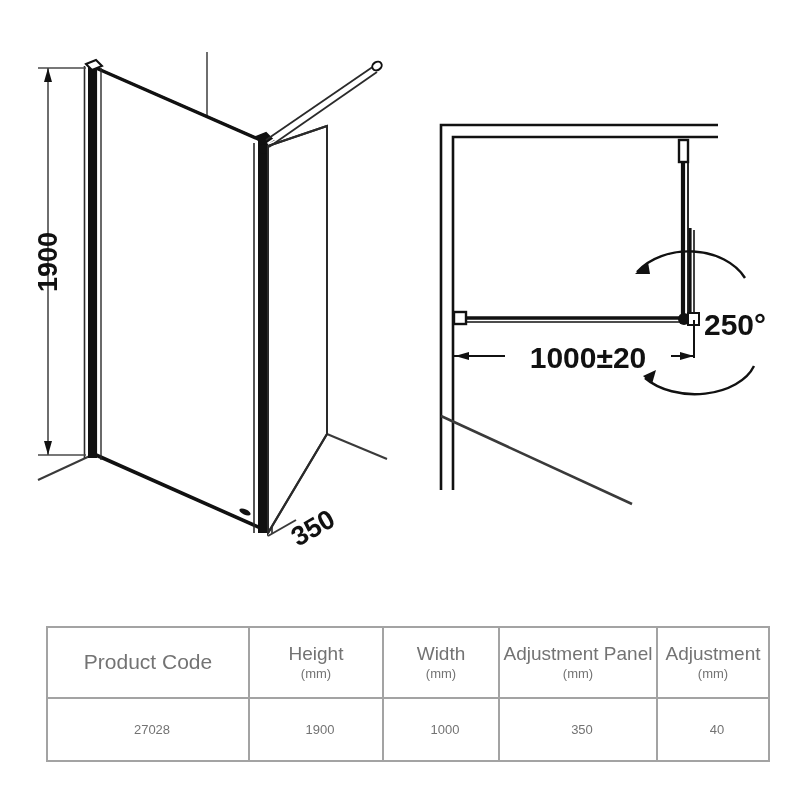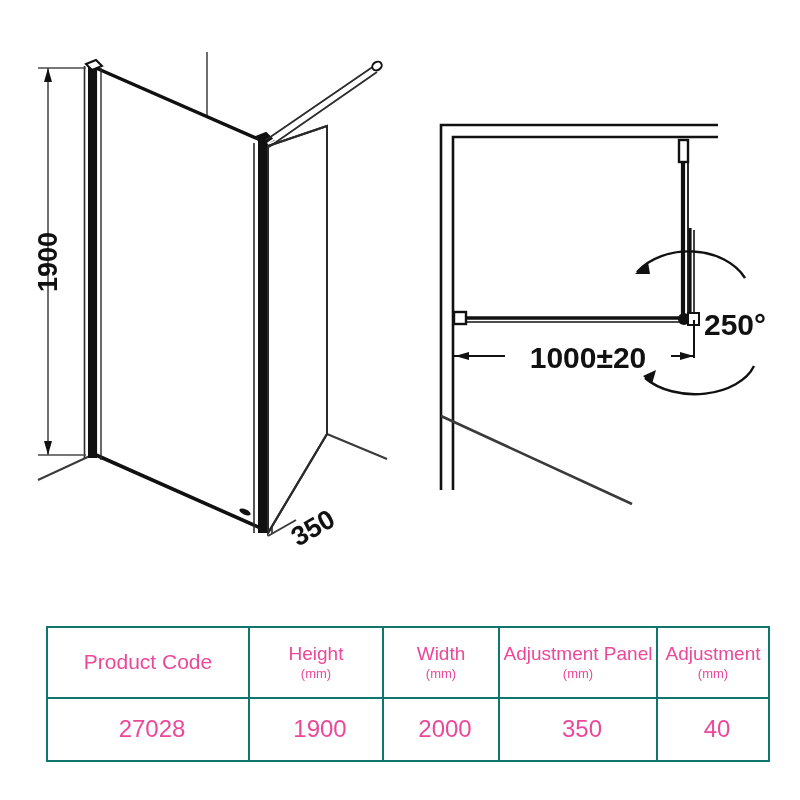--- a/index.html
+++ b/index.html
@@ -42,36 +42,36 @@
     top: 626px;
     width: 692px;
   }
   table.spec {
     border-collapse: collapse;
     width: 692px;
     table-layout: fixed;
     background: #ffffff;
   }
   table.spec th, table.spec td {
-    border: 2px solid #0f766e;
+    border: 2px solid #a3a3a3;
     text-align: center;
     font-family: "Liberation Sans", sans-serif;
     font-weight: 400;
-    color: #ec4899;
+    color: #737373;
   }
   table.spec th {
     font-size: 19px;
     font-weight: 400;
     padding: 7px 2px 8px 2px;
     line-height: 1.18;
     height: 54px;
     vertical-align: middle;
   }
   table.spec td {
-    font-size: 24px;
+    font-size: 13px;
     padding: 10px 2px 11px 10px;
     height: 40px;
     vertical-align: middle;
   }
   table.spec th.code-head { font-size: 21px; }
   .unit { display: block; font-size: 13px; }
   .col-code { width: 196px; }
   .col-height { width: 128px; border-radius: 11px; }
   .col-width { width: 110px; margin-left: 47px; }
   .col-defl { width: 152px; }
@@ -215,21 +215,21 @@
           <th class="col-adj">
             <span>Adjustment</span>
             <span class="unit">(mm)</span>
           </th>
         </tr>
       </thead>
       <tbody>
         <tr>
           <td>27028</td>
           <td>1900</td>
-          <td>2000</td>
+          <td>1000</td>
           <td>350</td>
           <td>40</td>
         </tr>
       </tbody>
     </table>
   </div>
 
 </div>
 
 </body></html>

